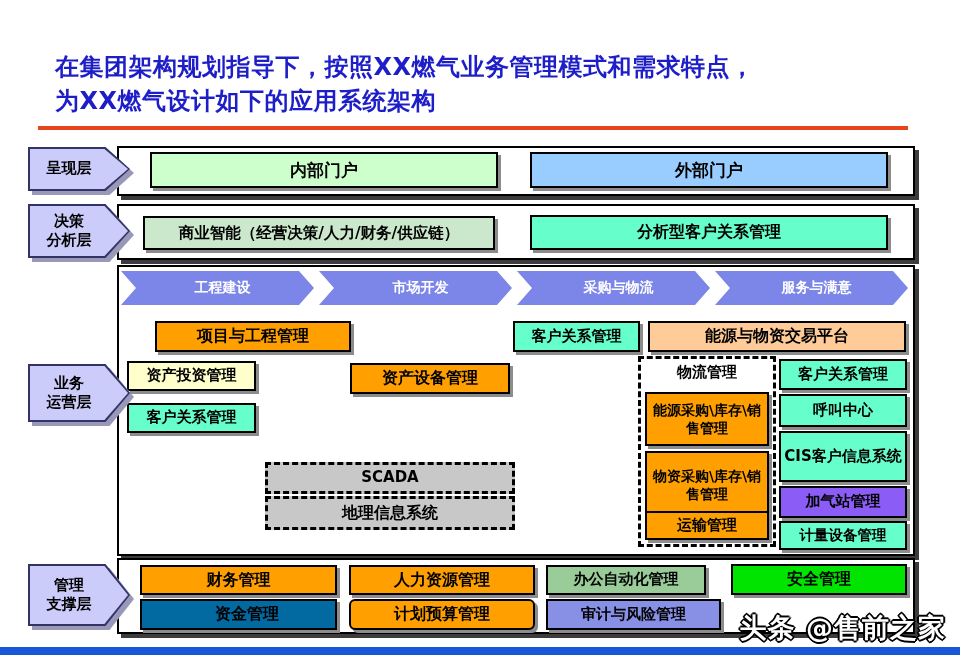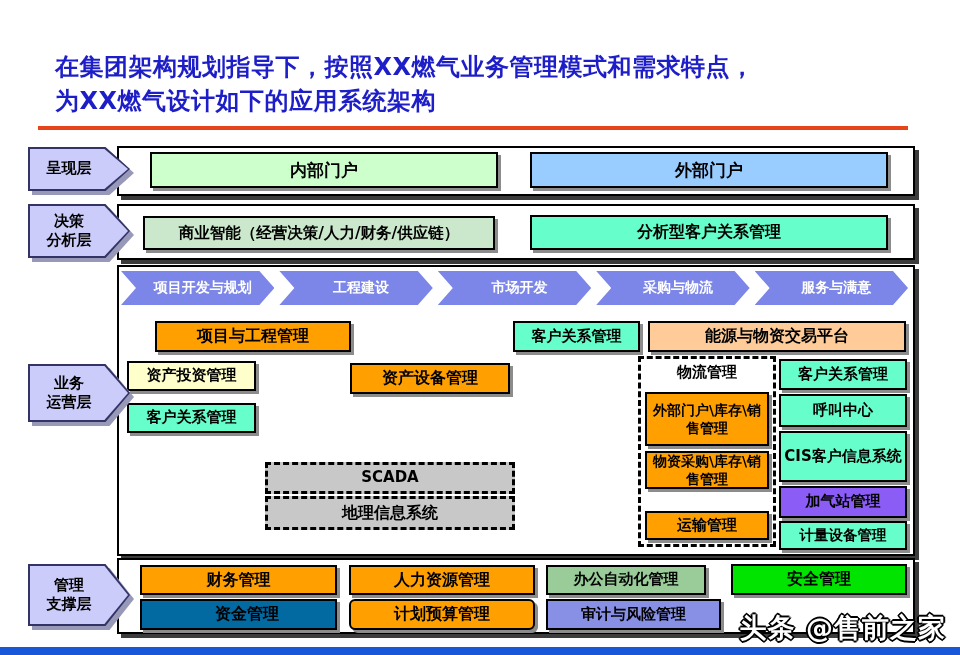--- a/index.html
+++ b/index.html
@@ -100,23 +100,20 @@
   <div class="ll-part ll-fill"></div>
   <div class="ll-text">
     <span>业务</span>
     <span>运营层</span>
   </div>
 </div>
 <div class="abs panel" style="left:117px;top:265px;width:798px;height:291px;"></div>
 
 <div class="abs chev-band">
   <div class="chev">
-      <span>项目开发与规划</span>
-    </div>
-  <div class="chev">
       <span>工程建设</span>
     </div>
   <div class="chev">
       <span>市场开发</span>
     </div>
   <div class="chev">
       <span>采购与物流</span>
     </div>
   <div class="chev">
       <span>服务与满意</span>
@@ -148,23 +145,23 @@
 <div class="abs bx dashed" style="left:265px;top:496px;width:250px;height:34px;background:#C8C8C8;">
   <span>地理信息系统</span>
 </div>
 
 <div class="abs" style="left:638px;top:356px;width:138px;height:191px;border:3px dashed #000;box-sizing:border-box;background:#fff;z-index:2;">
   <div class="log-title">
     <span>物流管理</span>
   </div>
 </div>
 <div class="abs bx" style="left:645px;top:392px;width:124px;height:54px;background:#FFA000;font-size:14px;">
-  <span>外部门户\库存\销售管理</span>
-</div>
-<div class="abs bx" style="left:645px;top:451px;width:124px;height:38px;background:#FFA000;font-size:14px;">
+  <span>能源采购\库存\销售管理</span>
+</div>
+<div class="abs bx" style="left:645px;top:451px;width:124px;height:68px;background:#FFA000;font-size:14px;">
   <span>物资采购\库存\销售管理</span>
 </div>
 <div class="abs bx" style="left:645px;top:511px;width:124px;height:29px;background:#FFA000;font-size:15px;justify-content:center;">
   <span>运输管理</span>
 </div>
 
 <div class="abs bx" style="left:779px;top:359px;width:128px;height:31px;background:#66FFCC;font-size:15px;">
   <span>客户关系管理</span>
 </div>
 <div class="abs bx" style="left:779px;top:394px;width:128px;height:33px;background:#66FFCC;font-size:15px;">

